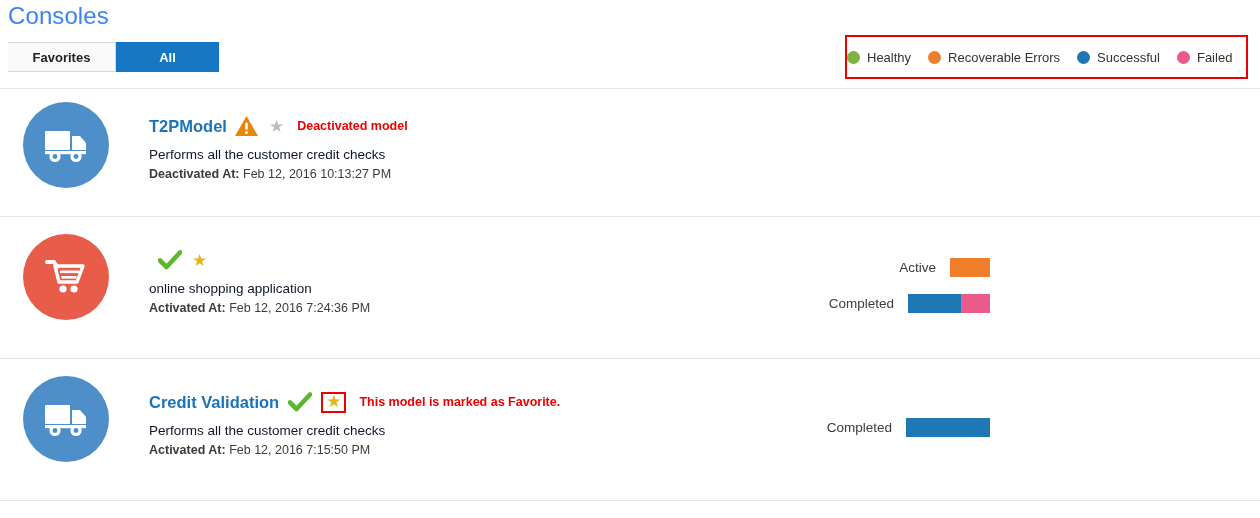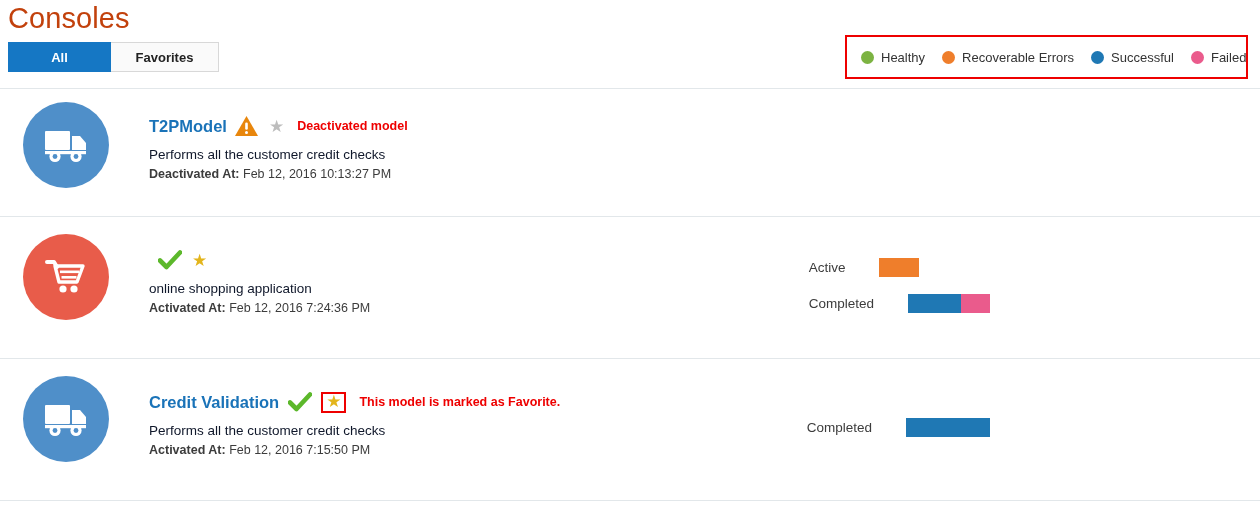--- a/index.html
+++ b/index.html
@@ -14,23 +14,23 @@
     color: #333333;
     overflow: hidden;
     position: relative;
   }
 
   
   .page-title {
     position: absolute;
     left: 8px;
     top: 2px;
-    font-size: 29px;
+    font-size: 24px;
     font-weight: 400;
-    color: #c2410c;
+    color: #3b82f6;
     letter-spacing: 0.1px;
   }
 
   .toolbar {
     position: absolute;
     left: 0;
     top: 42px;
     height: 32px;
     width: 100%;
   }
@@ -93,21 +93,20 @@
     position: absolute;
     left: 845px;
     top: 35px;
     width: 403px;
     height: 44px;
     border: 2px solid #ee0000;
     box-sizing: border-box;
     background: #ffffff;
     display: flex;
     align-items: center;
-    padding-left: 14px;
   }
   .legend-item {
     display: flex;
     align-items: center;
     margin-right: 17px;
     white-space: nowrap;
   }
   .legend-dot {
     width: 13px;
     height: 13px;
@@ -211,23 +210,23 @@
 
   
   .bars {
     position: absolute;
     right: 62px;
     top: 0;
   }
   .bar-line {
     display: flex;
     align-items: center;
+    justify-content: flex-end;
     height: 19px;
     margin-bottom: 17px;
-    gap: 20px;
   }
   .bar-label {
     font-size: 13.5px;
     color: #3c3c3c;
     margin-right: 14px;
     white-space: nowrap;
   }
   .bar-track {
     display: flex;
     height: 19px;
@@ -235,22 +234,22 @@
   .bar-seg { height: 19px; }
 </style>
 </head>
 <body>
 
 <div class="page-title">Consoles</div>
 
 <div class="toolbar">
 
   <div class="tab-group">
+    <div class="tab inactive">Favorites</div>
     <div class="tab active">All</div>
-    <div class="tab inactive">Favorites</div>
   </div>
 
 </div>
 
 <div class="legend-box">
   <div class="legend-item">
     <span class="legend-dot" style="background:#7cb342"></span>
     <span class="legend-label">Healthy</span>
   </div>
   <div class="legend-item">

